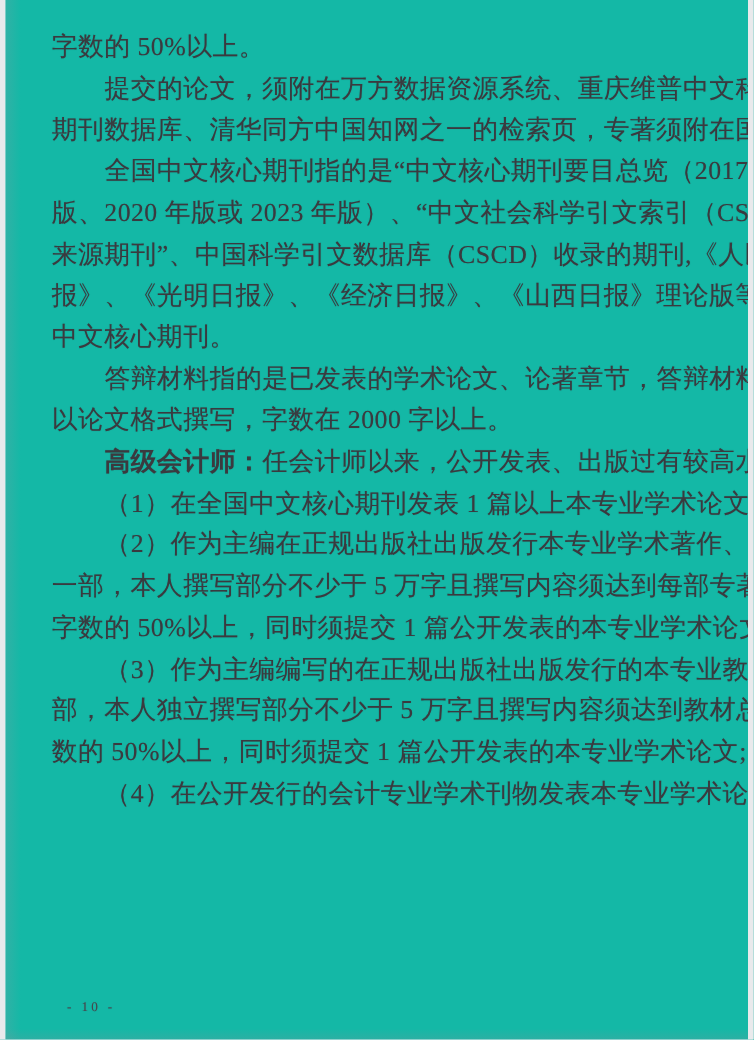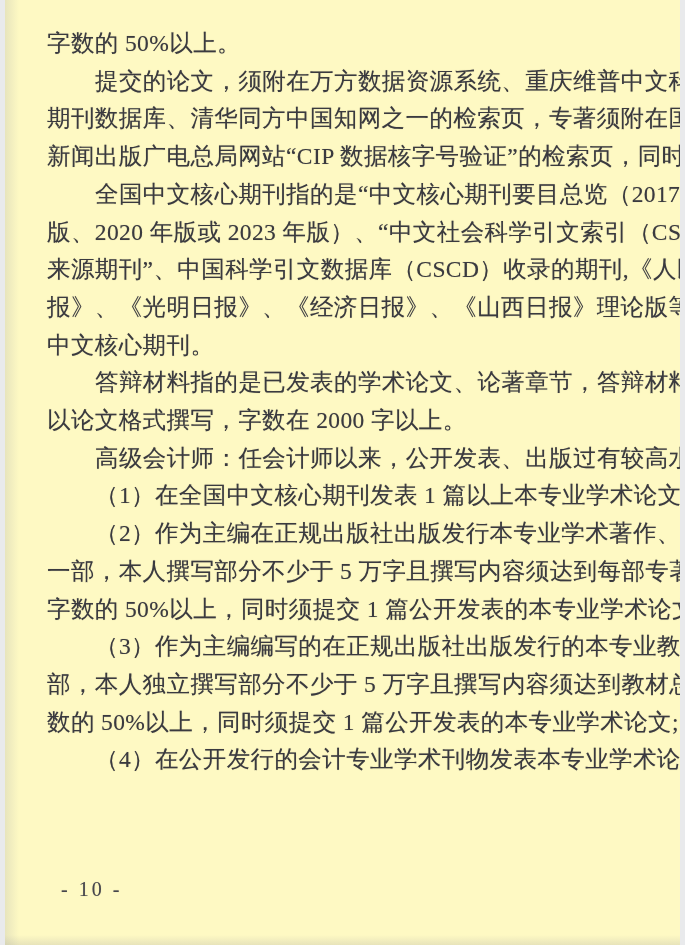--- a/index.html
+++ b/index.html
@@ -5,21 +5,21 @@
   html, body {
     margin: 0;
     padding: 0;
     background: #e9eaec;
   }
   .page {
     position: relative;
     width: 675px;
     height: 945px;
     margin: 0 auto;
-    background: #fef9c3;
+    background: #14b8a6;
     overflow: hidden;
     font-family: "Liberation Serif", "DejaVu Serif", serif;
     color: #3a3a3f;
   }
   
   .page::before {
     content: "";
     position: absolute;
     left: 0; top: 0; bottom: 0;
     width: 14px;
@@ -44,41 +44,40 @@
     font-size: 23.5px;
     line-height: 37.7px;
     letter-spacing: 0.4px;
     white-space: nowrap;
     text-shadow: 0 0 0.8px rgba(58,58,63,0.45);
   }
   .line.indent {
     padding-left: 48px;
   }
   .bold {
-    font-weight: normal;
+    font-weight: bold;
   }
   .page-footer {
     position: absolute;
     left: 56px;
-    top: 878px;
-    font-size: 20px;
+    top: 908px;
+    font-size: 12px;
     letter-spacing: 3px;
     color: #46464c;
     text-shadow: 0 0 0.8px rgba(70,70,76,0.4);
   }
 </style>
 </head>
 <body>
 
 <div class="page">
   <div class="doc-body">
     <div class="line">字数的 50%以上。</div>
     <div class="line indent">提交的论文，须附在万方数据资源系统、重庆维普中文科技</div>
     <div class="line">期刊数据库、清华同方中国知网之一的检索页，专著须附在国家</div>
-    <div class="line">新闻出版广电总局网站“CIP 数据核字号验证”的检索页，同时</div>
     <div class="line indent">全国中文核心期刊指的是“中文核心期刊要目总览（2017 年</div>
     <div class="line">版、2020 年版或 2023 年版）、“中文社会科学引文索引（CSSCI）</div>
     <div class="line">来源期刊”、中国科学引文数据库（CSCD）收录的期刊,《人民日</div>
     <div class="line">报》、《光明日报》、《经济日报》、《山西日报》理论版等同于全国</div>
     <div class="line">中文核心期刊。</div>
     <div class="line indent">答辩材料指的是已发表的学术论文、论著章节，答辩材料须</div>
     <div class="line">以论文格式撰写，字数在 2000 字以上。</div>
     <div class="line indent">
       <span class="bold">高级会计师：</span><span>任会计师以来，公开发表、出版过有较高水平</span>
     </div>

